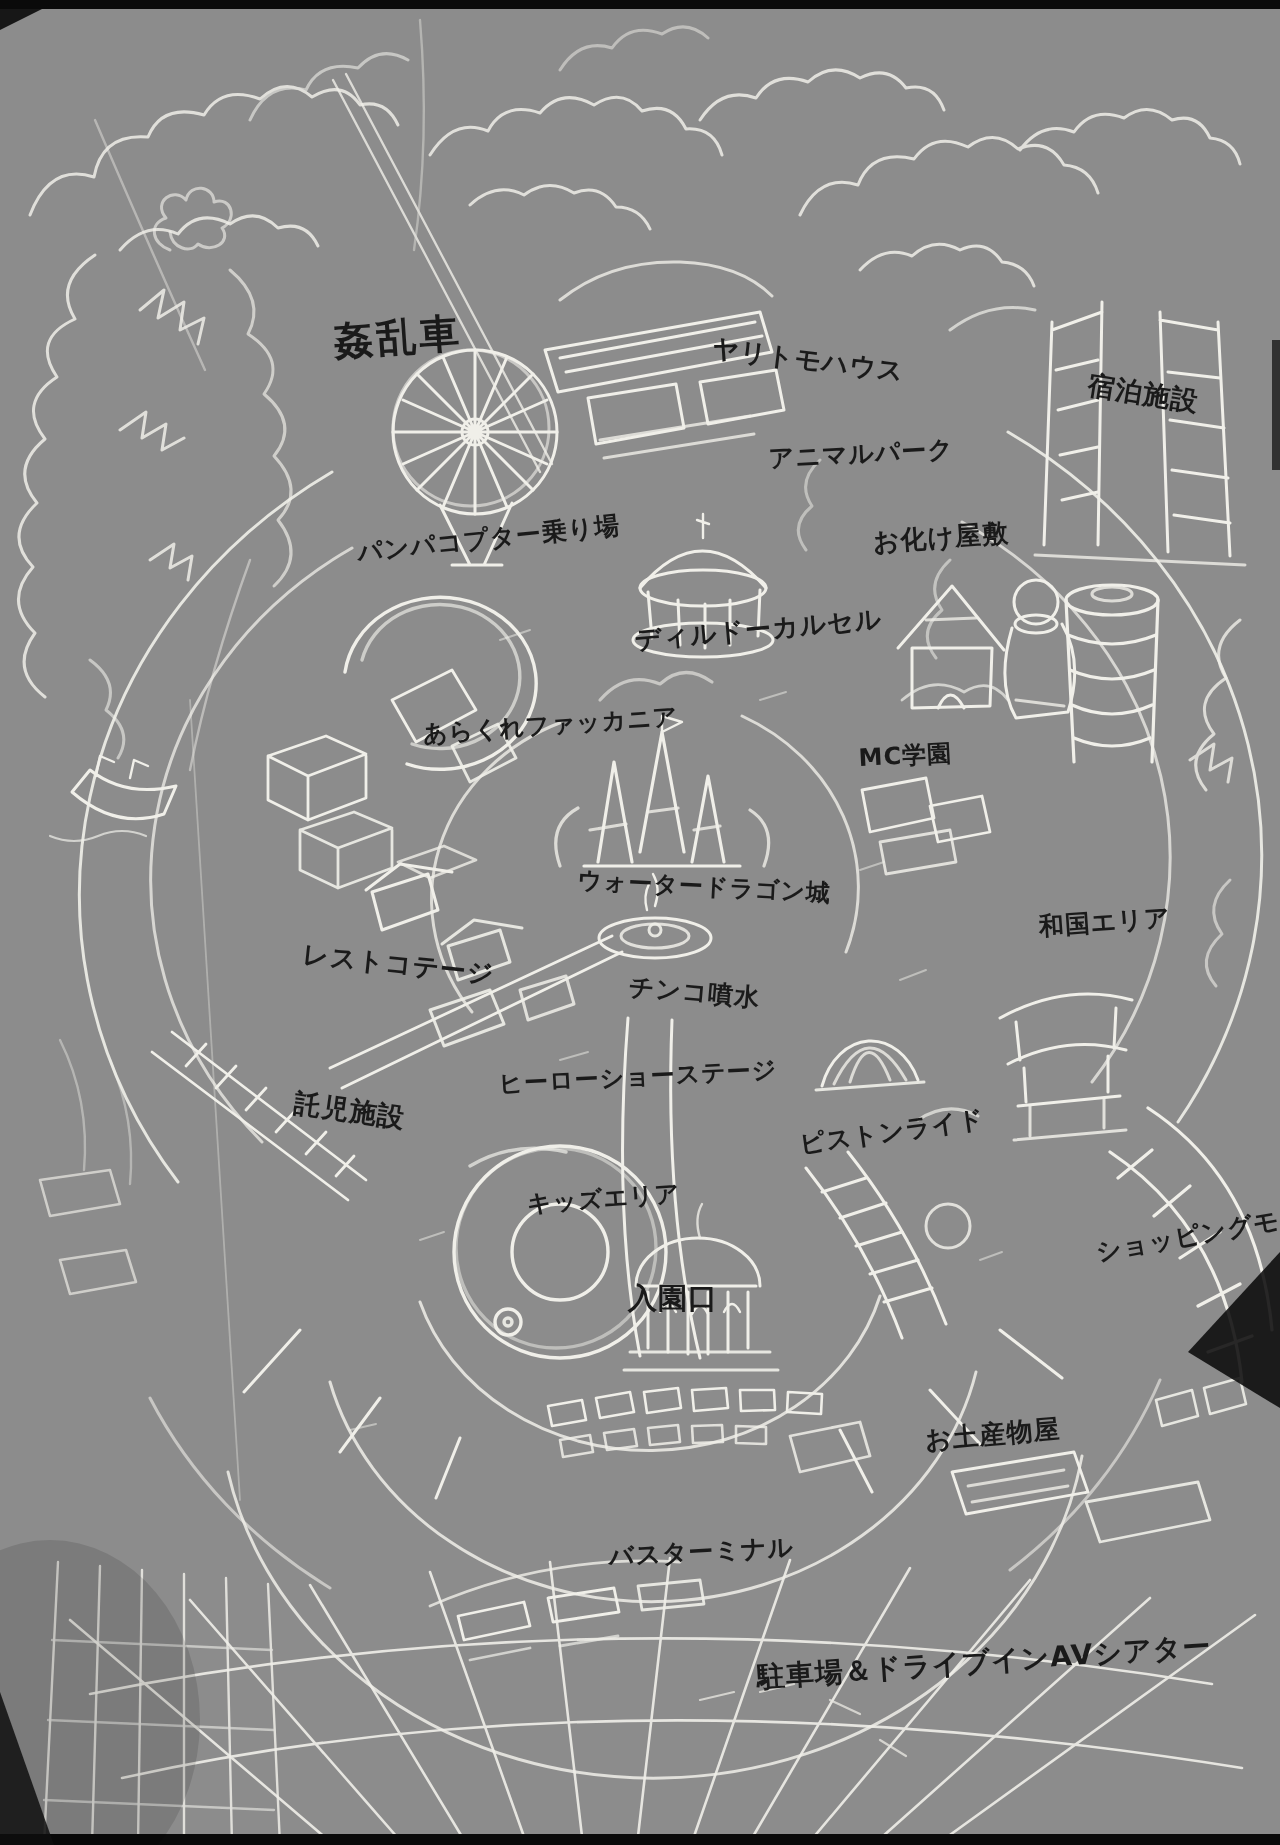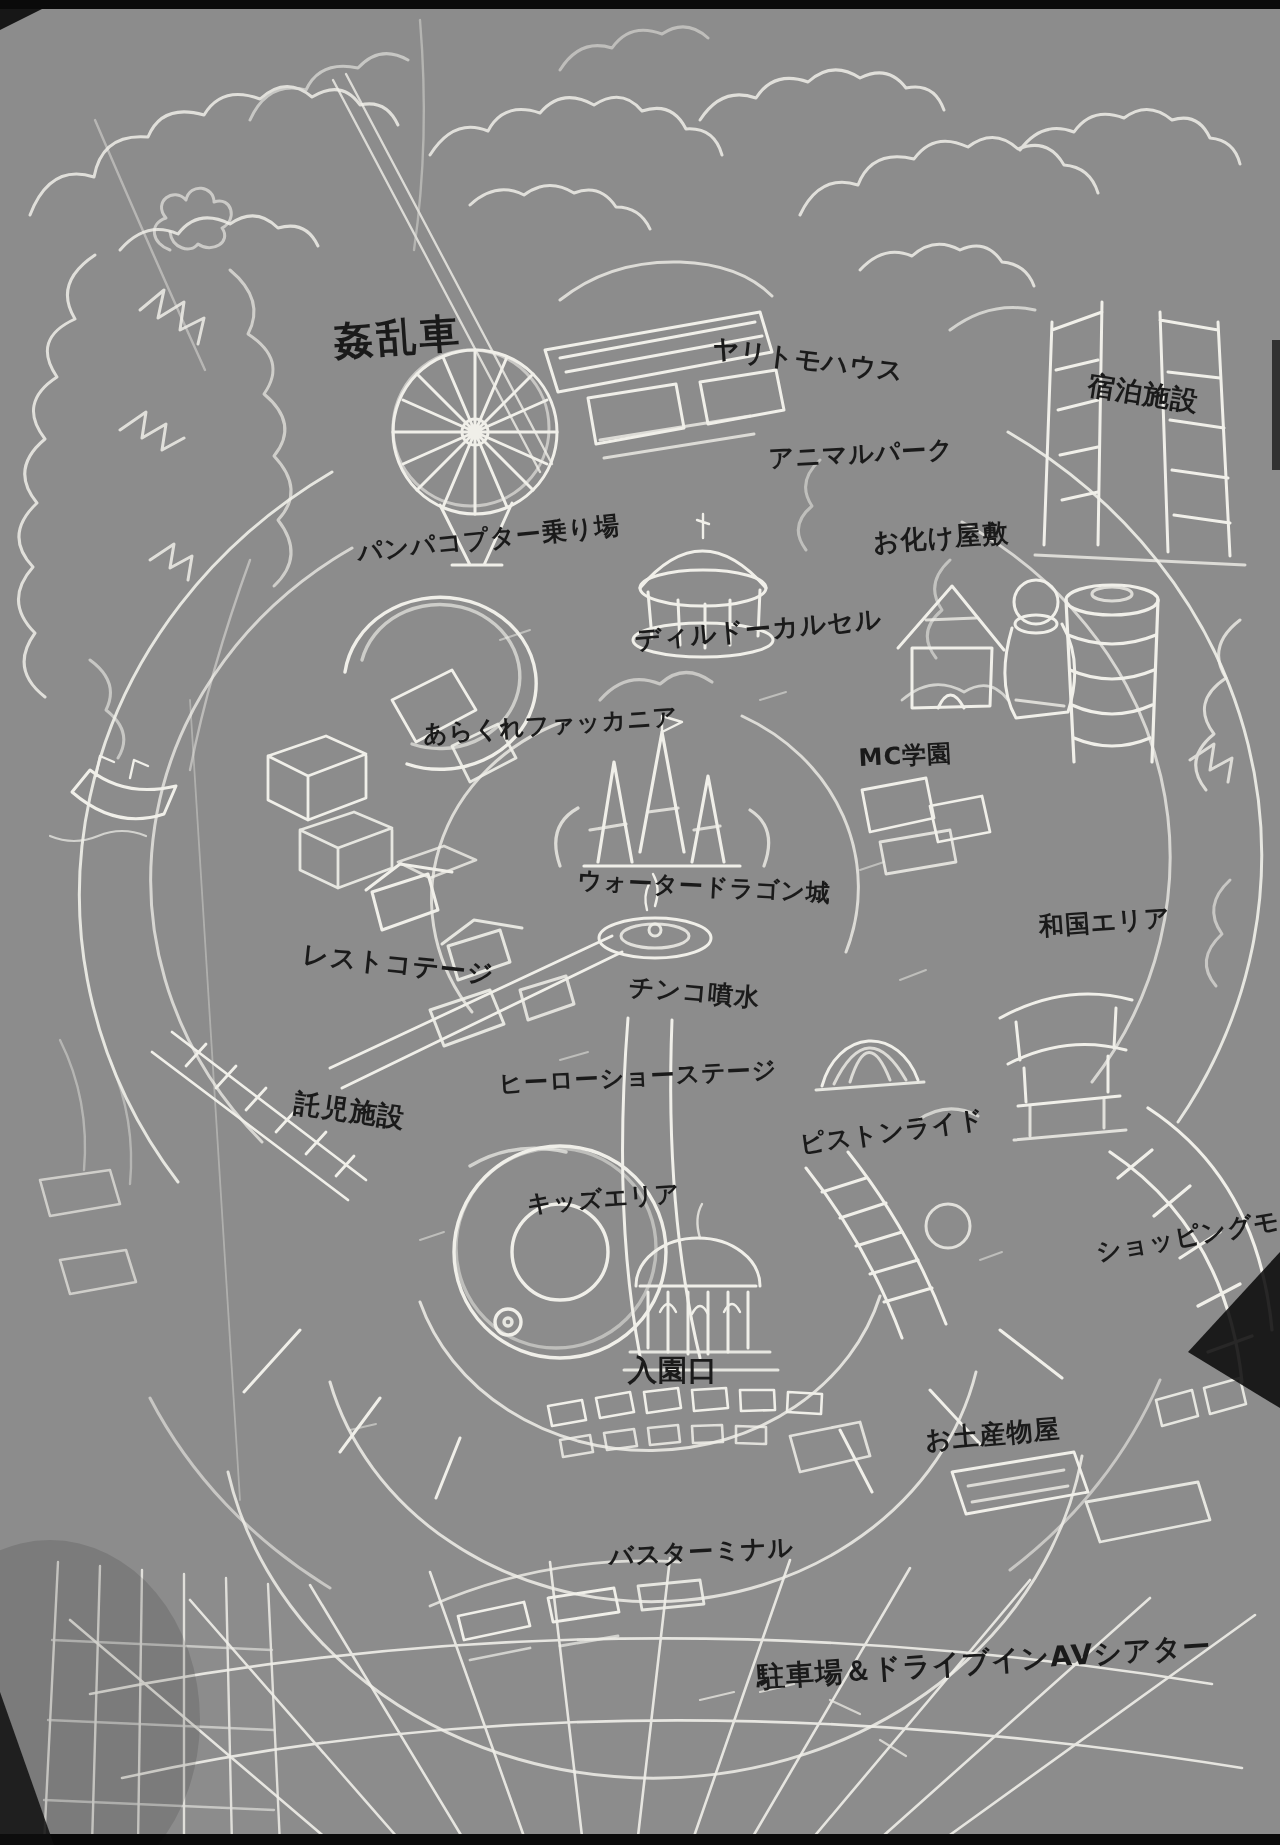--- a/index.html
+++ b/index.html
@@ -321,19 +321,19 @@
       <span class="lbl" style="left: 858px; top: 746px; font-size: 24px; transform: rotate(-3deg);">MC学園</span>
       <span class="lbl" style="left: 578px; top: 868px; font-size: 24px; transform: rotate(3deg);">ウォータードラゴン城</span>
       <span class="lbl" style="left: 1038px; top: 914px; font-size: 25px; transform: rotate(-4deg);">和国エリア</span>
       <span class="lbl" style="left: 304px; top: 942px; font-size: 26px; transform: rotate(6deg);">レストコテージ</span>
       <span class="lbl" style="left: 630px; top: 974px; font-size: 25px; transform: rotate(5deg);">チンコ噴水</span>
       <span class="lbl" style="left: 498px; top: 1072px; font-size: 24px; transform: rotate(-3deg);">ヒーローショーステージ</span>
       <span class="lbl" style="left: 296px; top: 1090px; font-size: 27px; transform: rotate(8deg);">託児施設</span>
       <span class="lbl" style="left: 798px; top: 1132px; font-size: 25px; transform: rotate(-8deg);">ピストンライド</span>
       <span class="lbl" style="left: 526px; top: 1192px; font-size: 24px; transform: rotate(-4deg);">キッズエリア</span>
       <span class="lbl" style="left: 1094px; top: 1240px; font-size: 25px; transform: rotate(-10deg);">ショッピングモール</span>
-      <span class="lbl" style="left: 628px; top: 1356px; font-size: 29px; transform: rotate(0deg);">入園口</span>
+      <span class="lbl" style="left: 628px; top: 1284px; font-size: 29px; transform: rotate(0deg);">入園口</span>
       <span class="lbl" style="left: 924px; top: 1428px; font-size: 26px; transform: rotate(-5deg);">お土産物屋</span>
       <span class="lbl" style="left: 608px; top: 1544px; font-size: 25px; transform: rotate(-3deg);">バスターミナル</span>
       <span class="lbl" style="left: 756px; top: 1664px; font-size: 28px; transform: rotate(-4deg);">駐車場＆ドライブインAVシアター</span>
     </div>
 
 </div>
 
 </body></html>

